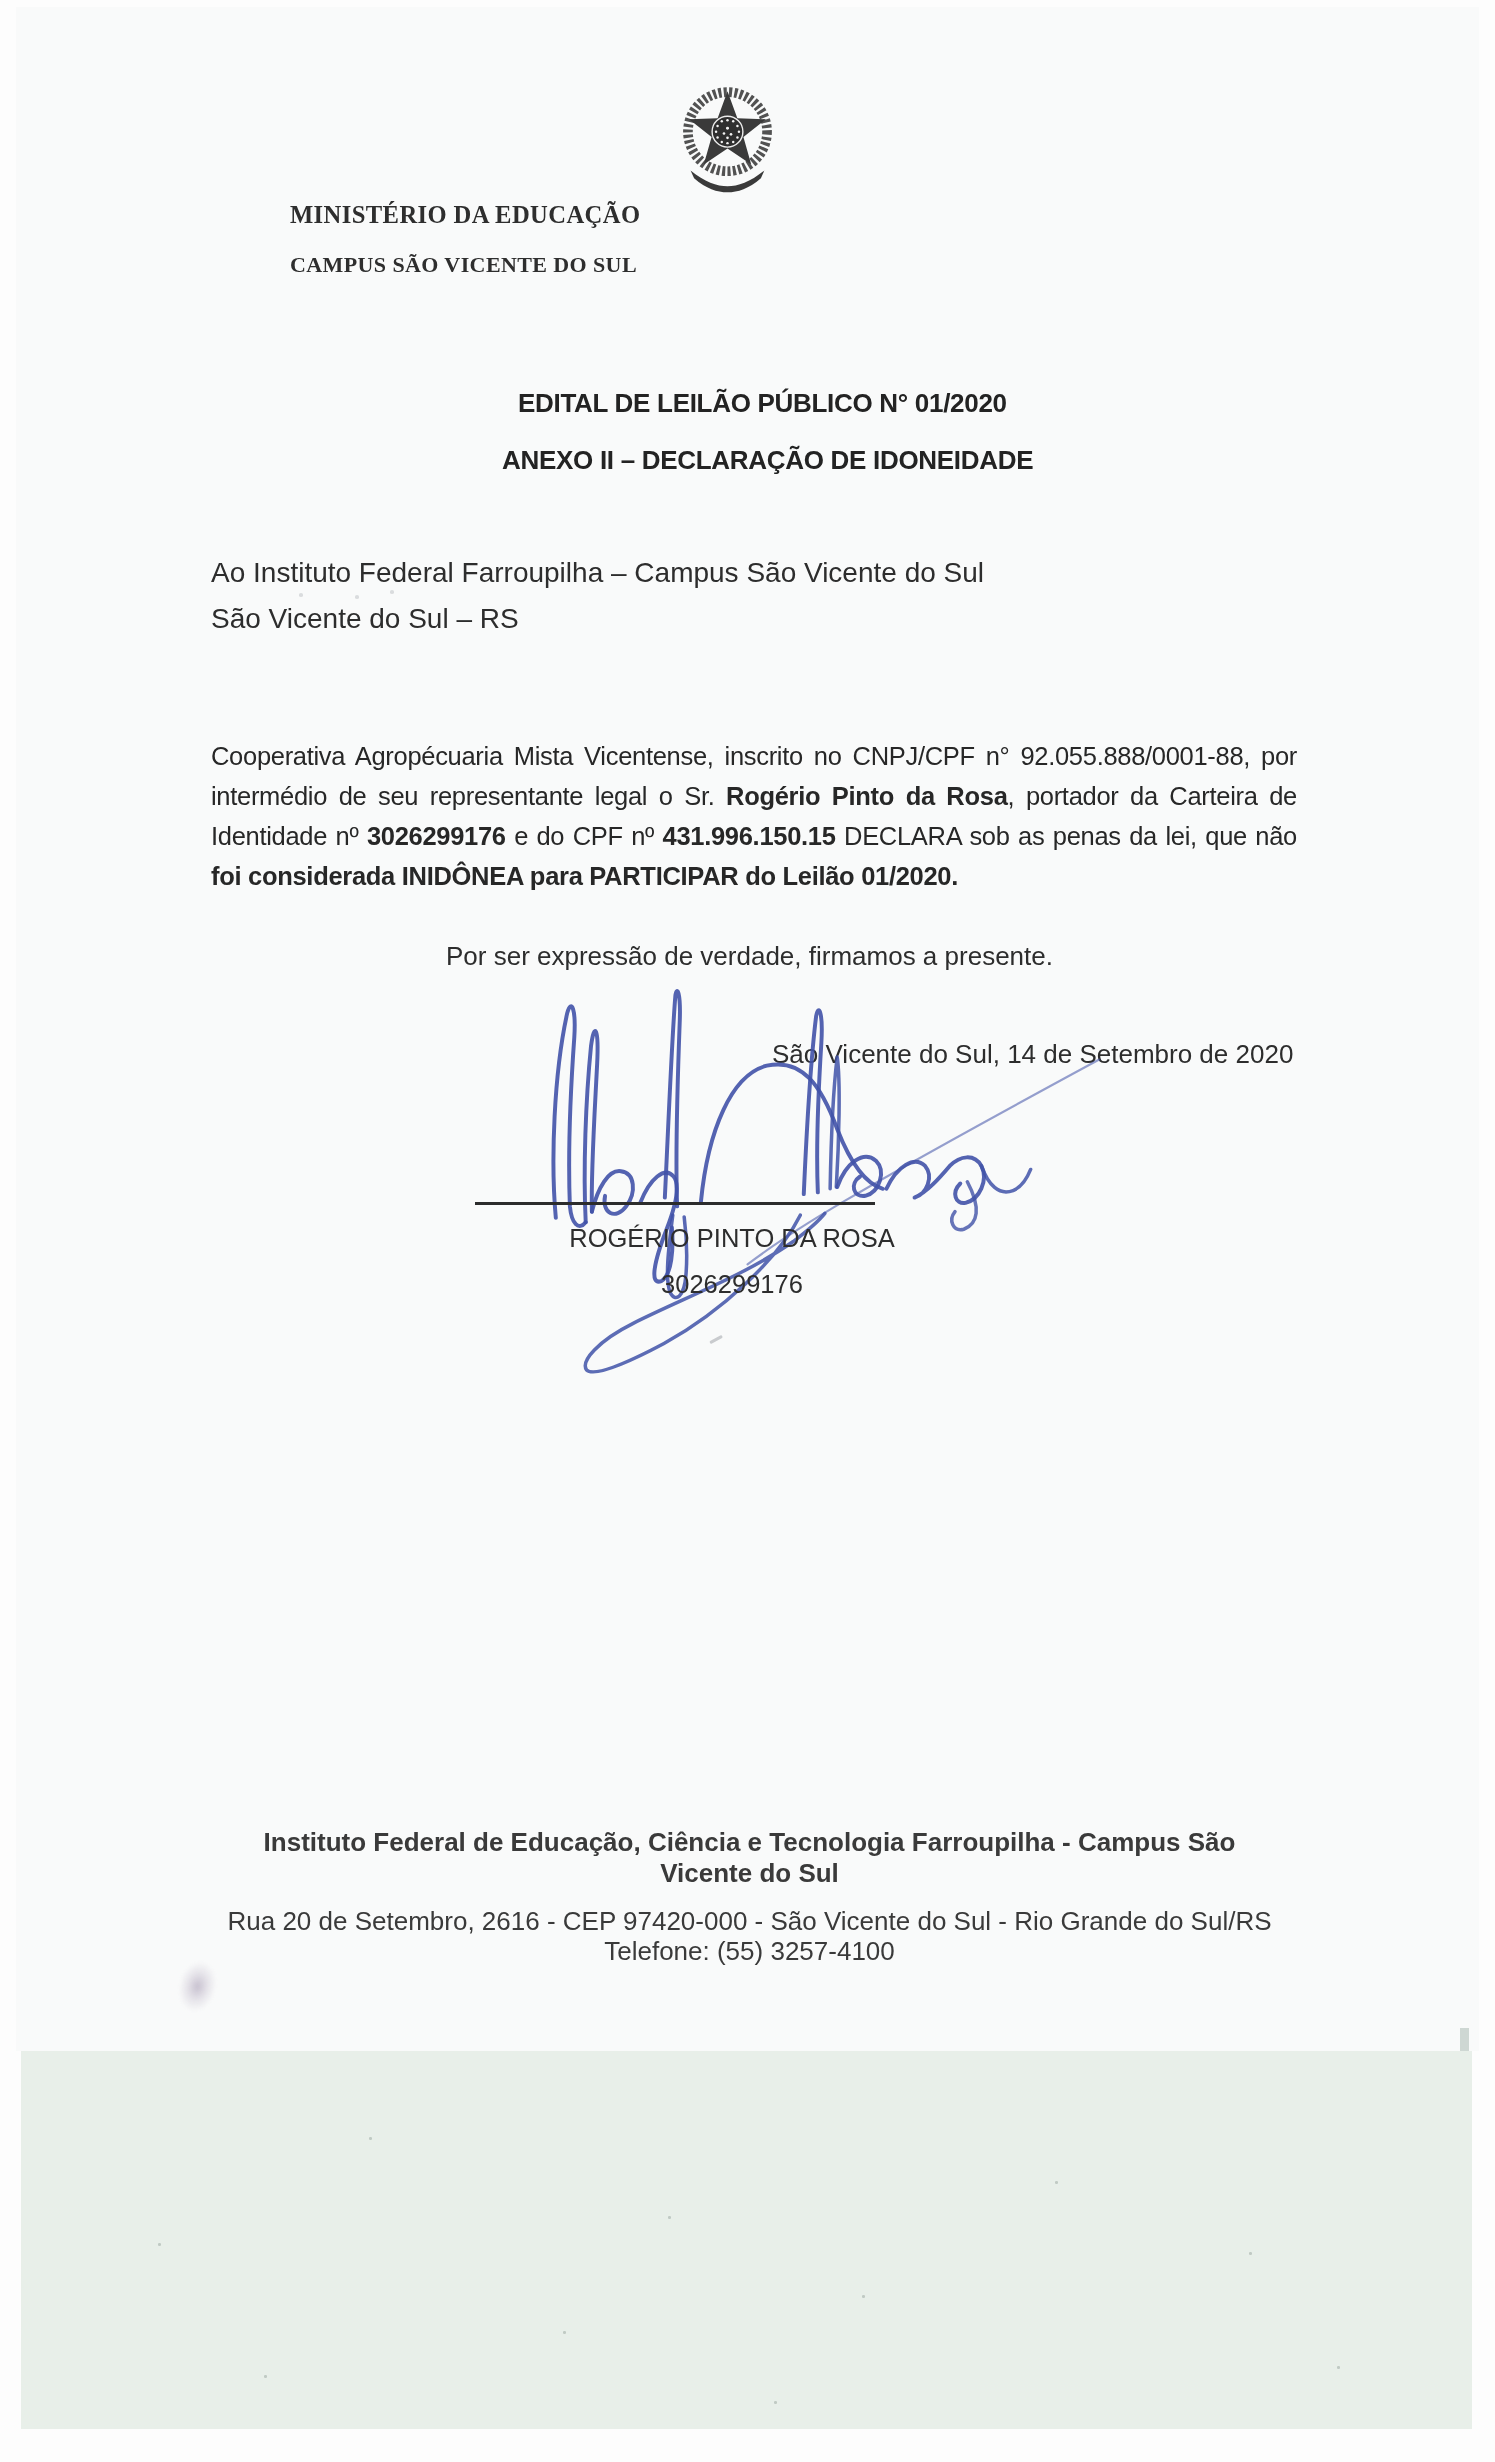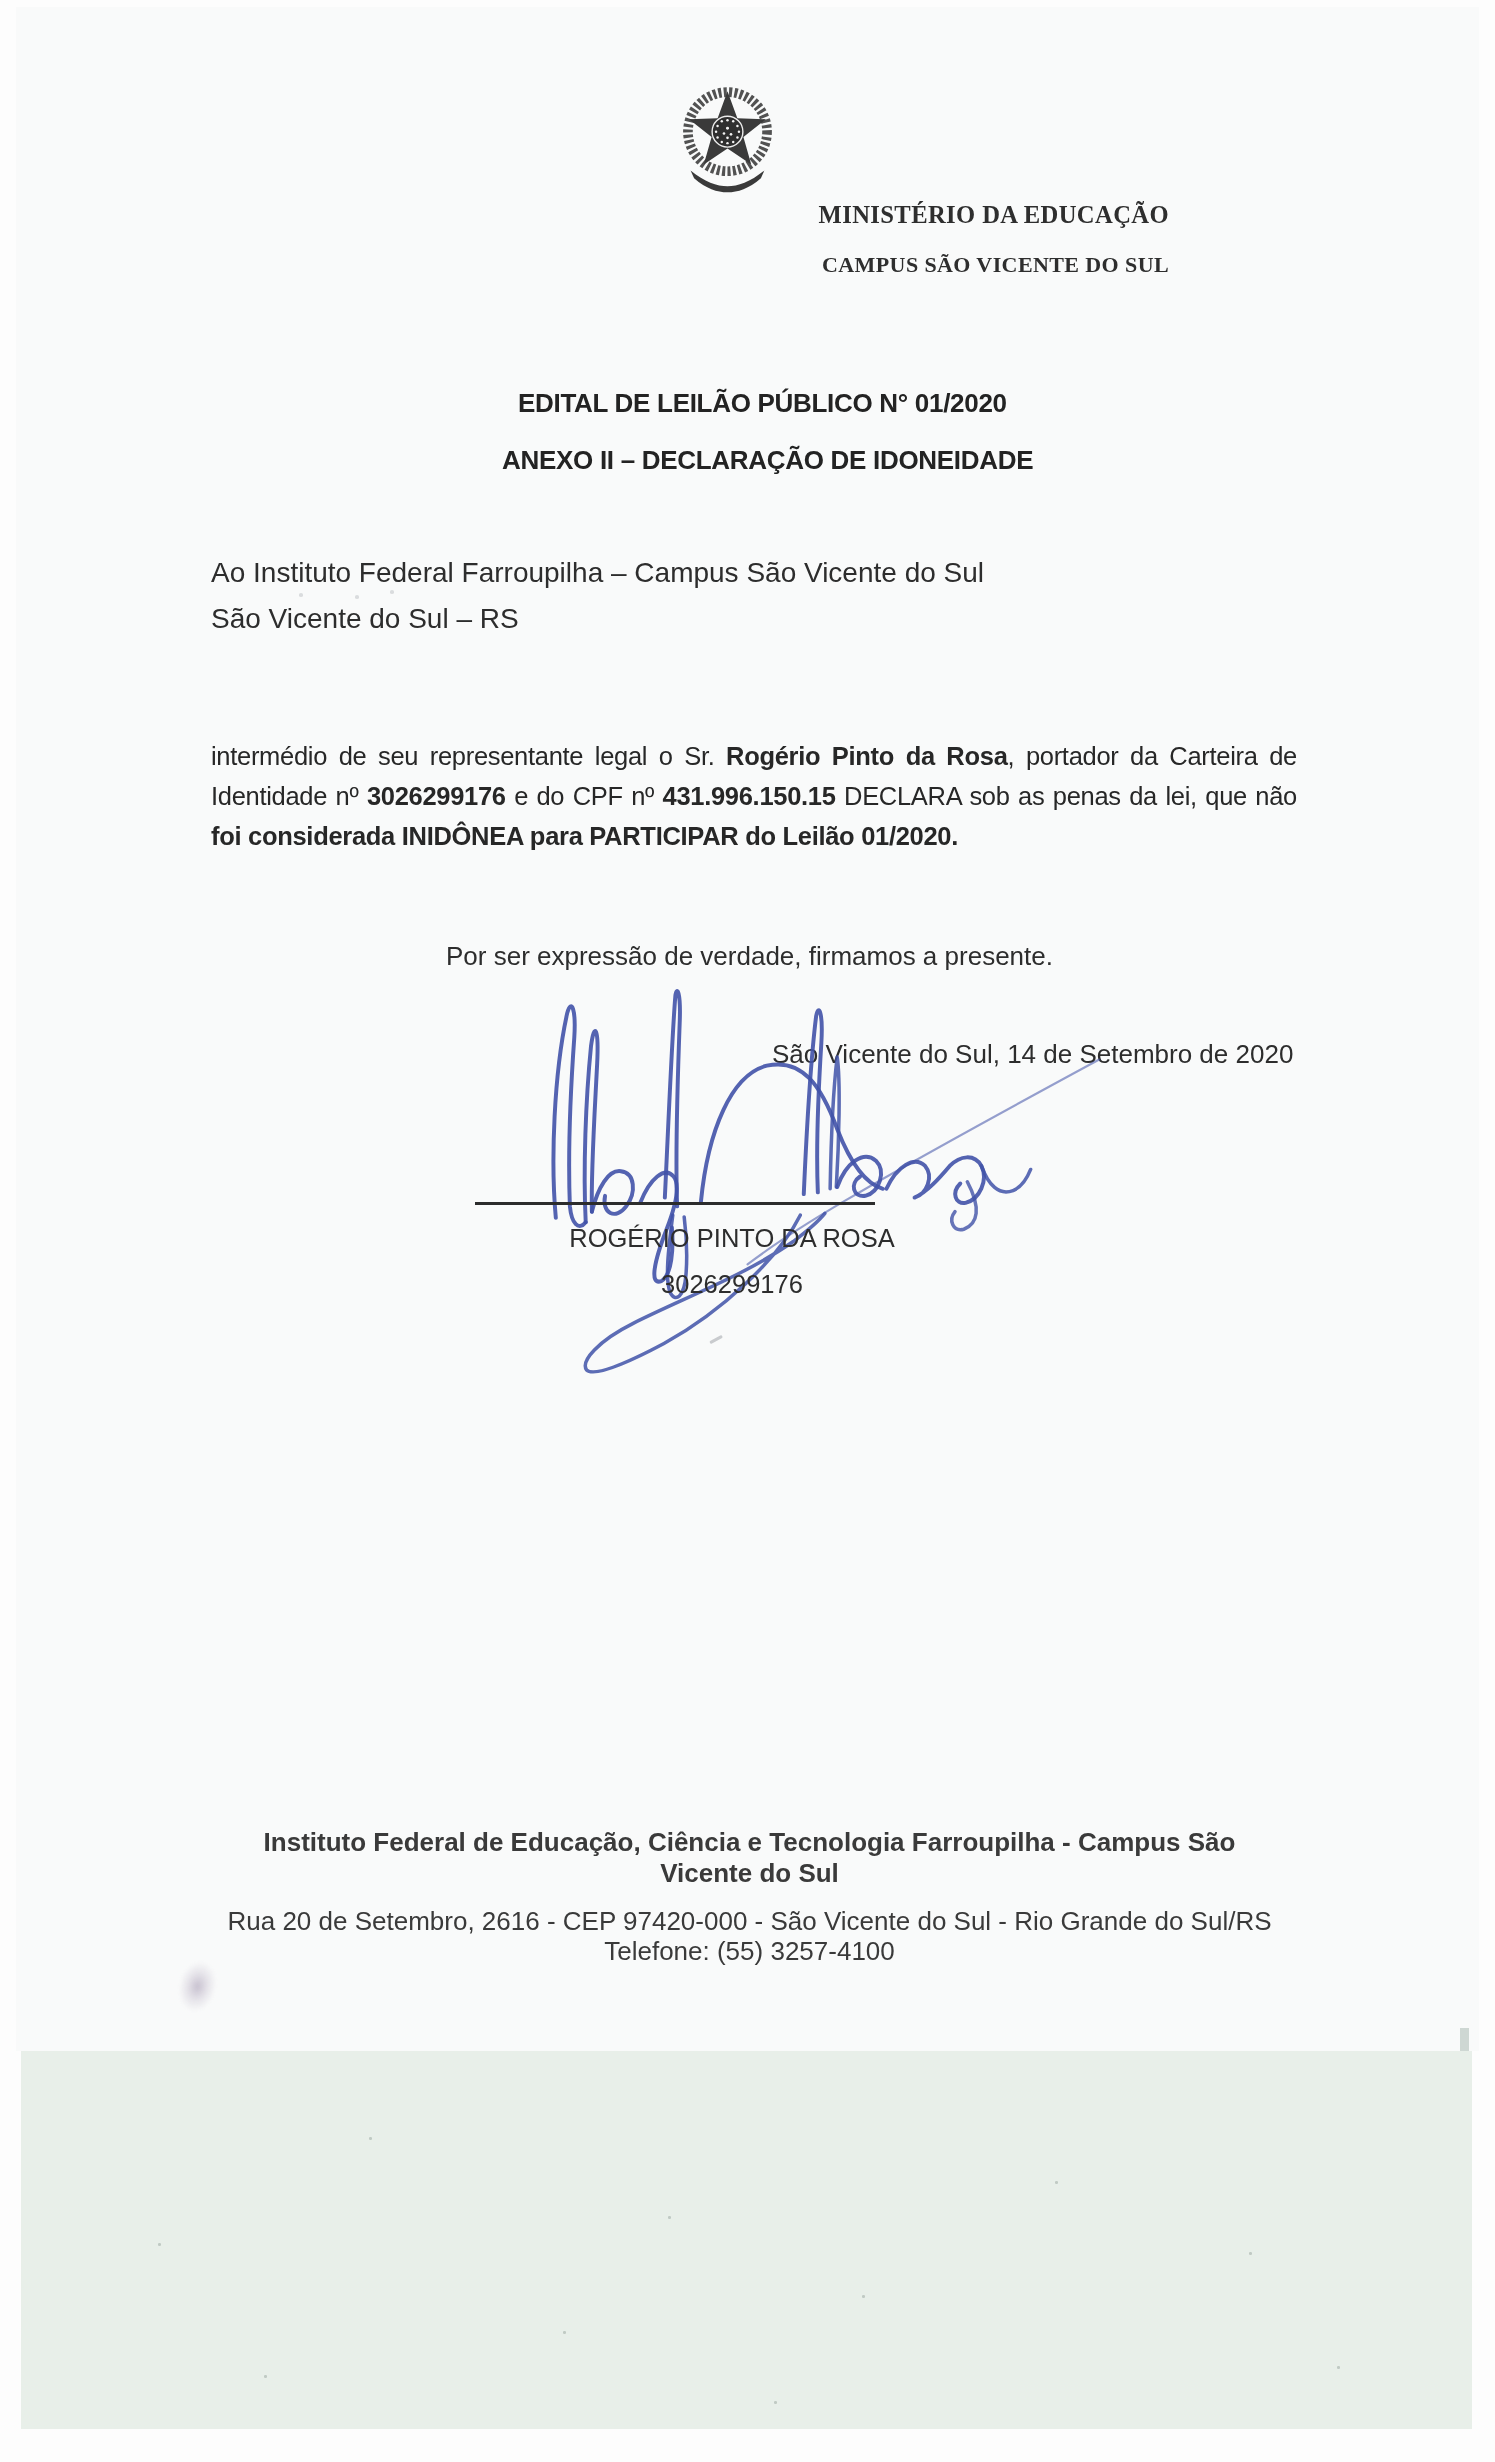--- a/index.html
+++ b/index.html
@@ -13,21 +13,21 @@
   .scan{
     position:relative;width:1495px;height:2462px;overflow:hidden;
     background:#fdfdfd;
     font-family:"Liberation Sans",sans-serif;color:var(--ink);
   }
   .paper{position:absolute;left:16px;top:7px;width:1463px;height:2044px;background:var(--paper);}
   .band{position:absolute;left:21px;top:2051px;width:1451px;height:378px;background:var(--scanner-band);}
 
   
   .emblem{position:absolute;left:673px;top:84px;width:109px;height:113px;color:var(--emblem-ink);}
-  .hdr{position:absolute;left:290px;width:879px;text-align:right;
+  .hdr{position:absolute;left:290px;width:879px;text-align:left;
        font-family:"Liberation Serif",serif;font-weight:bold;color:#2e2e2e;letter-spacing:0.4px;}
   .ministry{top:201px;font-size:24.6px;}
   .institute{top:228px;font-size:22px;}
   .campus{top:252px;font-size:22px;}
 
   
   .title{position:absolute;font-weight:bold;font-size:26px;color:#232323;letter-spacing:-0.3px;white-space:nowrap;}
   .edital{left:518px;top:363px;margin-top:25px;}
   .anexo{left:502px;top:445px;}
 
@@ -102,20 +102,21 @@
   <div class="hdr ministry">MINISTÉRIO DA EDUCAÇÃO</div>
   <div class="hdr campus">CAMPUS SÃO VICENTE DO SUL</div>
 
   <div class="title edital">EDITAL DE LEILÃO PÚBLICO N° 01/2020</div>
   <div class="title anexo">ANEXO II – DECLARAÇÃO DE IDONEIDADE</div>
 
   <div class="addr addr1">Ao Instituto Federal Farroupilha – Campus São Vicente do Sul</div>
   <div class="addr addr2">São Vicente do Sul – RS</div>
 
   <div class="para" id="bodyPara">
+      <div class="pline"><span>Cooperativa Agropécuaria Mista Vicentense, inscrito no CNPJ/CPF n° 92.055.888/0001-88, por</span></div>
       <div class="pline"><span>intermédio de seu representante legal o Sr. </span><b>Rogério Pinto da Rosa</b><span>, portador da Carteira de</span></div>
       <div class="pline"><span>Identidade nº </span><b>3026299176</b><span> e do CPF nº </span><b>431.996.150.15</b><span> DECLARA sob as penas da lei, que não</span></div>
       <div class="pline last"><span>foi considerada INIDÔNEA para PARTICIPAR do Leilão 01/2020.</span></div>
     </div>
 
   <div class="closing">Por ser expressão de verdade, firmamos a presente.</div>
   <div class="dateline">São Vicente do Sul, 14 de Setembro de 2020</div>
 
   <svg class="sig-svg" viewBox="0 0 1700 2800" aria-hidden="true">
     <g fill="none" stroke="var(--signature-blue)" stroke-linecap="round" stroke-linejoin="round">

